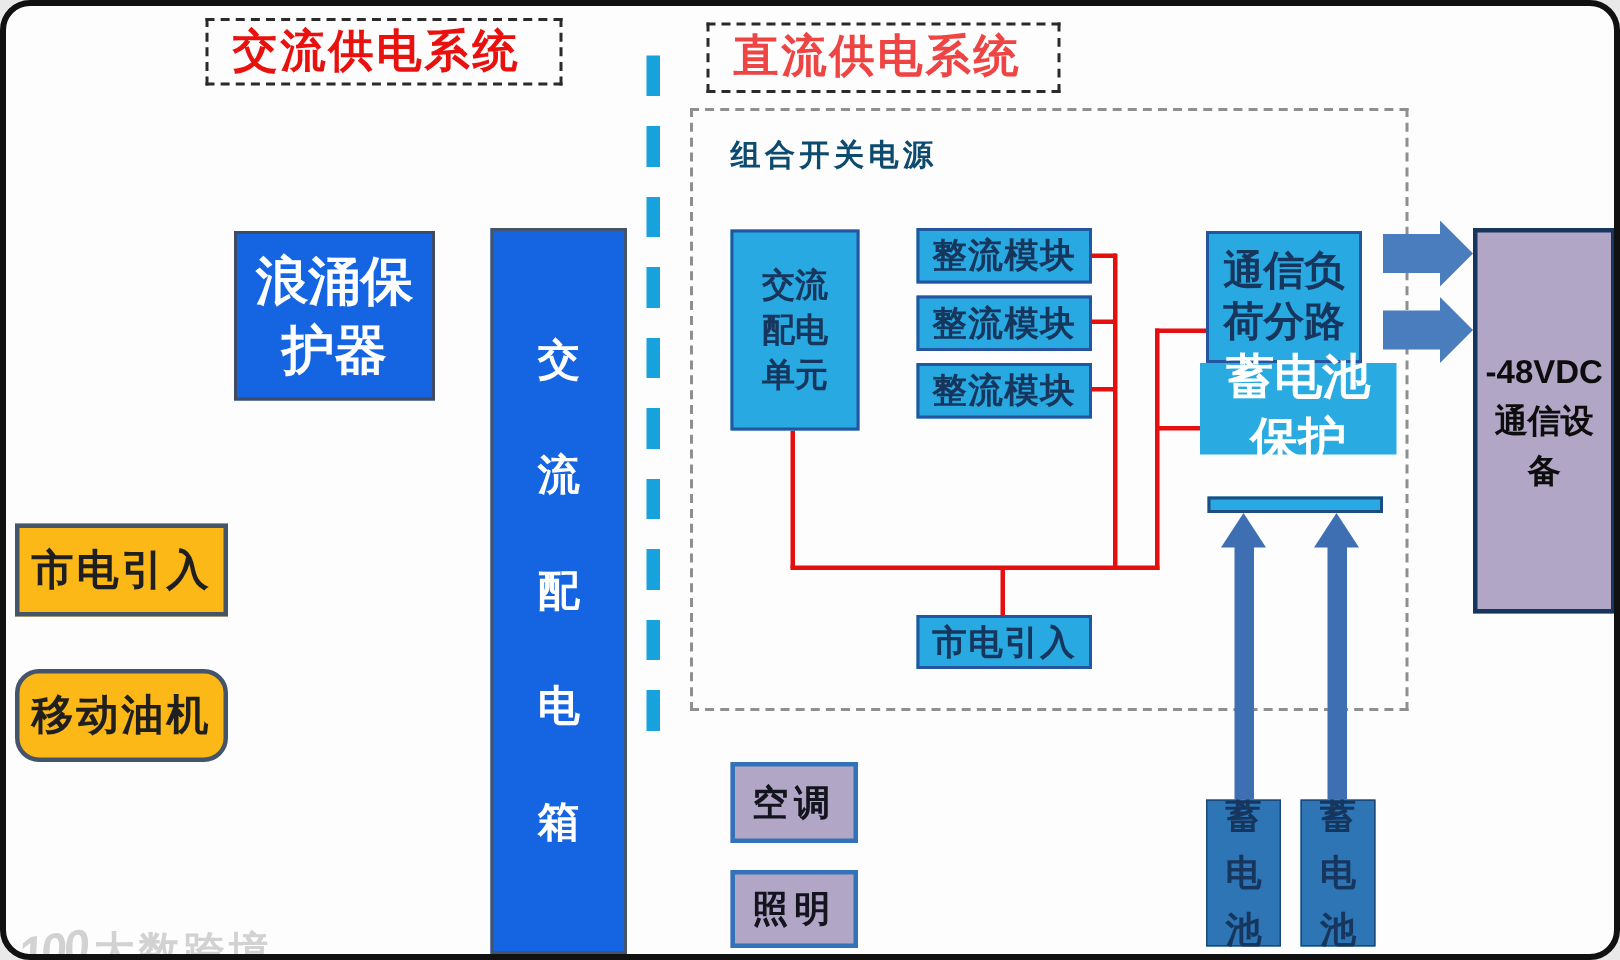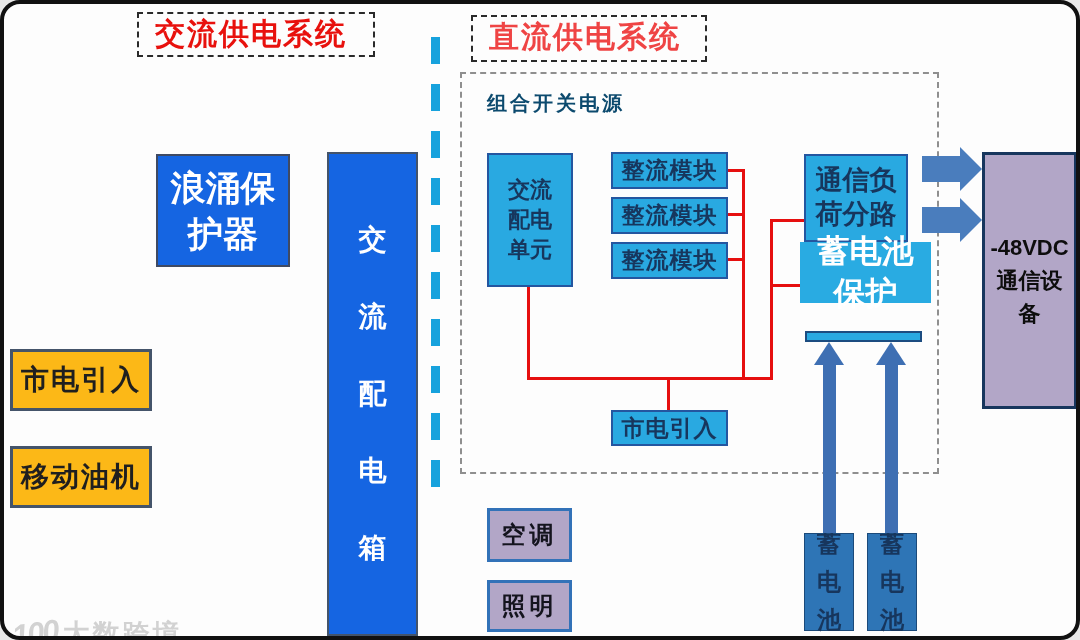--- a/index.html
+++ b/index.html
@@ -29,21 +29,21 @@
     position:absolute; display:flex; flex-direction:column;
     align-items:center; justify-content:center; text-align:center;
     font-weight:700;
   }
   .surge { left:152px; top:150px; width:134px; height:113px;
     background:#1565e2; border:2px solid #3f4a63; color:#fff;
     font-size:35px; line-height:1.3; }
   .yellow { left:6px; width:142px; height:62px;
     background:#fcb817; border:3px solid #44546a; color:#1f1f1f;
     font-size:28px; letter-spacing:2px; }
-  .mains { top:345px; } .genset { top:442px; }
+  .mains { top:345px; } .genset { top:442px;border-radius:16px; }
   .acbox { left:323px; top:148px; width:91px; height:484px;
     background:#1565e2; border:2px solid #44546a; color:#fff;
     font-size:28px; gap:39px; }
   .sw-frame { position:absolute; left:456px; top:68px; width:479px; height:402px;
     border:2px dashed #8f8f8f; }
   .sw-title { position:absolute; left:483px; top:86px; font-size:20px;
     font-weight:700; color:#0c4a6e; letter-spacing:3px; }
   .cyan { background:#29a9e1; border:2px solid #2456a0; color:#17365d; }
   .acdu { left:483px; top:149px; width:86px; height:134px;
     font-size:22px; line-height:1.35; }

